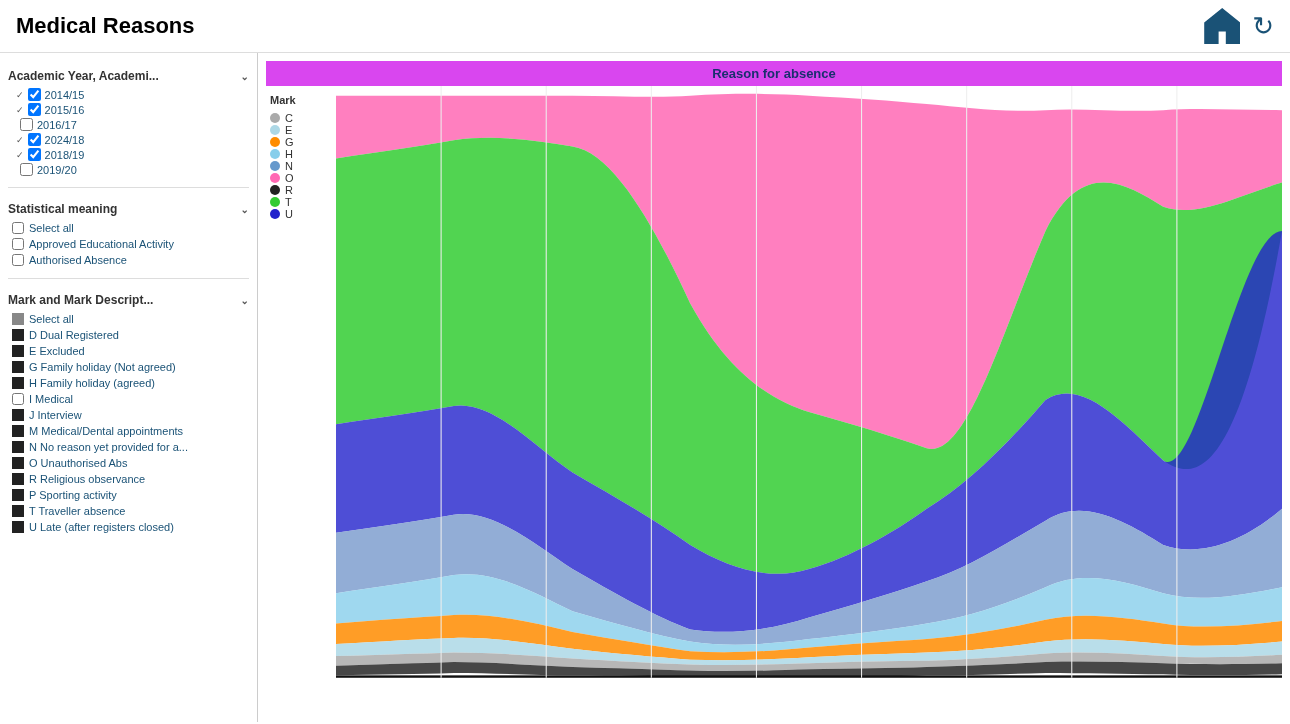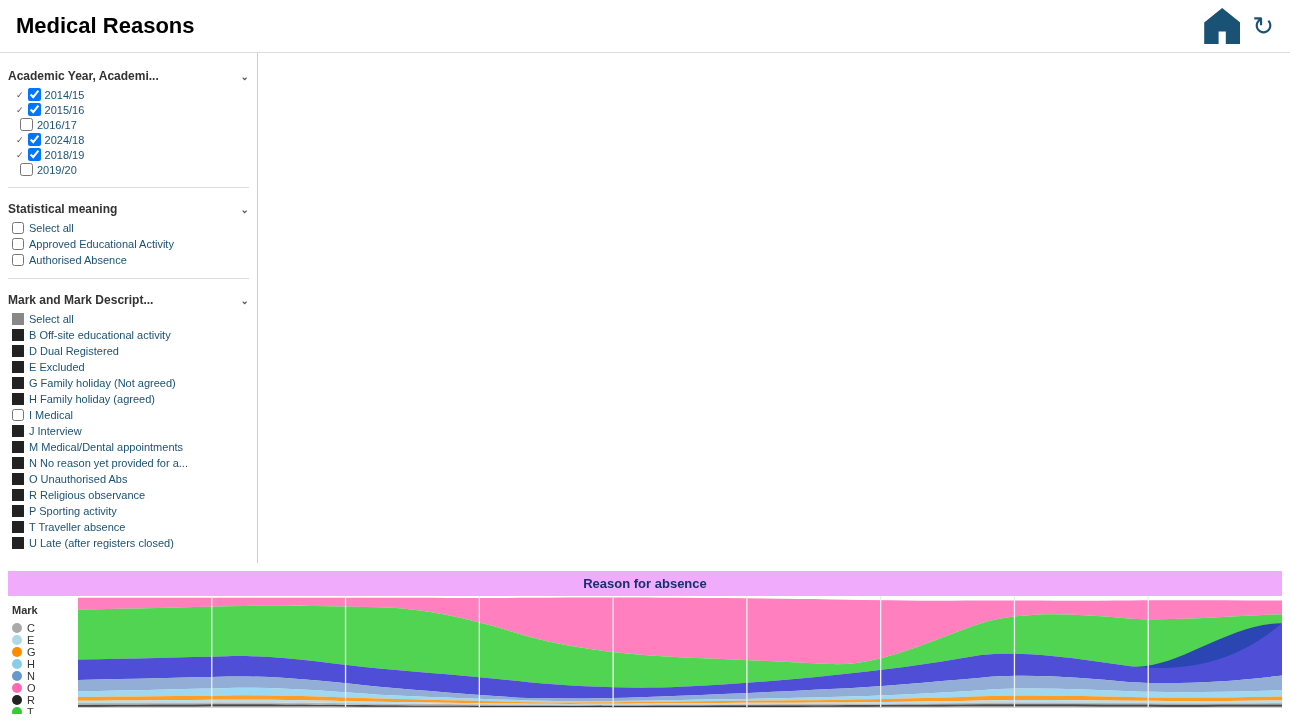--- a/index.html
+++ b/index.html
@@ -29,21 +29,20 @@
     }
     .header-icon-refresh {
       font-size: 26px;
       color: #1a5276;
       cursor: pointer;
     }
 
     .main-layout {
       display: flex;
       height: calc(724px - 55px);
-      flex-direction: column;
     }
 
     .sidebar {
       width: 258px;
       min-width: 258px;
       border-right: 1px solid #ccc;
       overflow-y: auto;
       padding: 8px 0;
     }
 
@@ -91,21 +90,21 @@
 
     .content {
       flex: 1;
       display: flex;
       flex-direction: column;
       padding: 8px;
       overflow: hidden;
     }
 
     .chart-title-bar {
-      background: #f0abfc;
+      background: #d946ef;
       color: #1a2f6e;
       font-weight: bold;
       font-size: 13px;
       text-align: center;
       padding: 5px;
       margin-bottom: 0;
     }
 
     .chart-area {
       display: flex;
@@ -246,24 +245,20 @@
 
     <div class="filter-section">
       <div class="filter-section-header">
         <span>Mark and Mark Descript...</span>
         <span class="chevron">⌄</span>
       </div>
       <div id="mark-items">
           <div class="filter-item">
             <span class="color-swatch" style="background:#888888"></span>
             <span>Select all</span>
-          </div>
-          <div class="filter-item">
-            <span class="color-swatch" style="background:#222222"></span>
-            <span>B Off-site educational activity</span>
           </div>
           <div class="filter-item">
             <span class="color-swatch" style="background:#222222"></span>
             <span>D Dual Registered</span>
           </div>
           <div class="filter-item">
             <span class="color-swatch" style="background:#222222"></span>
             <span>E Excluded</span>
           </div>
           <div class="filter-item">

